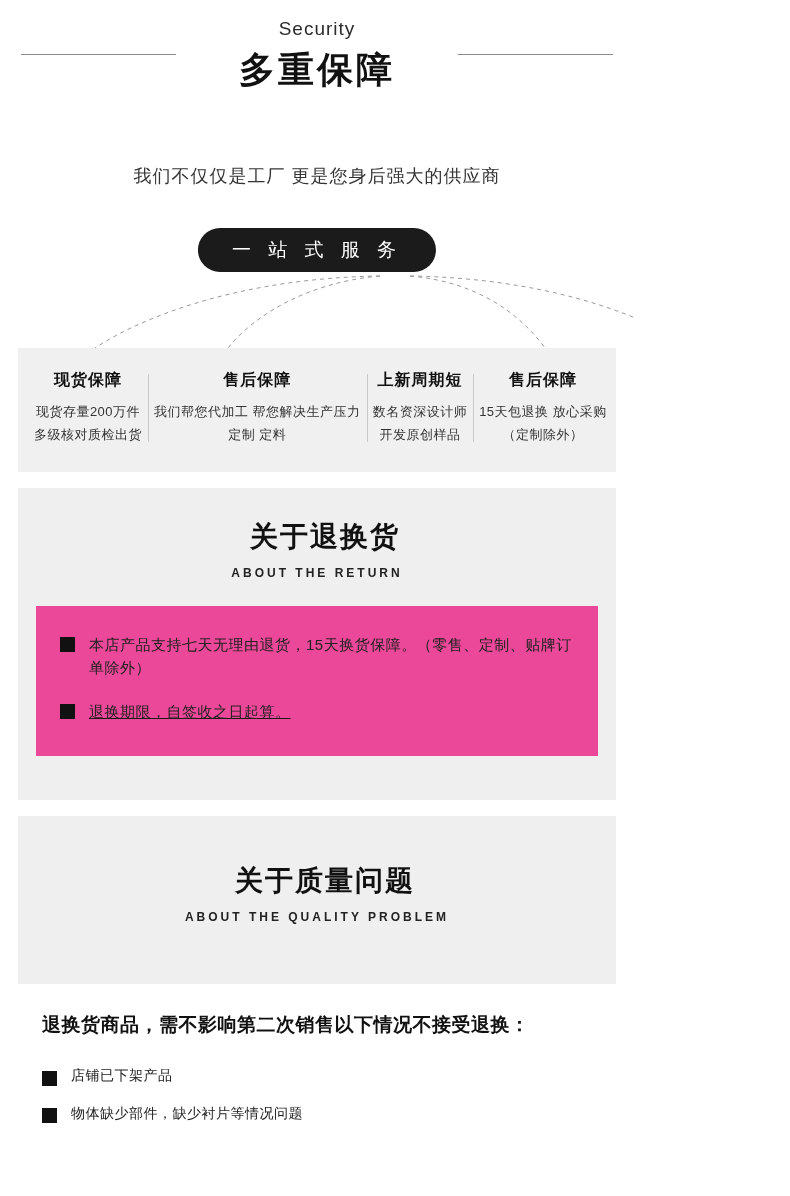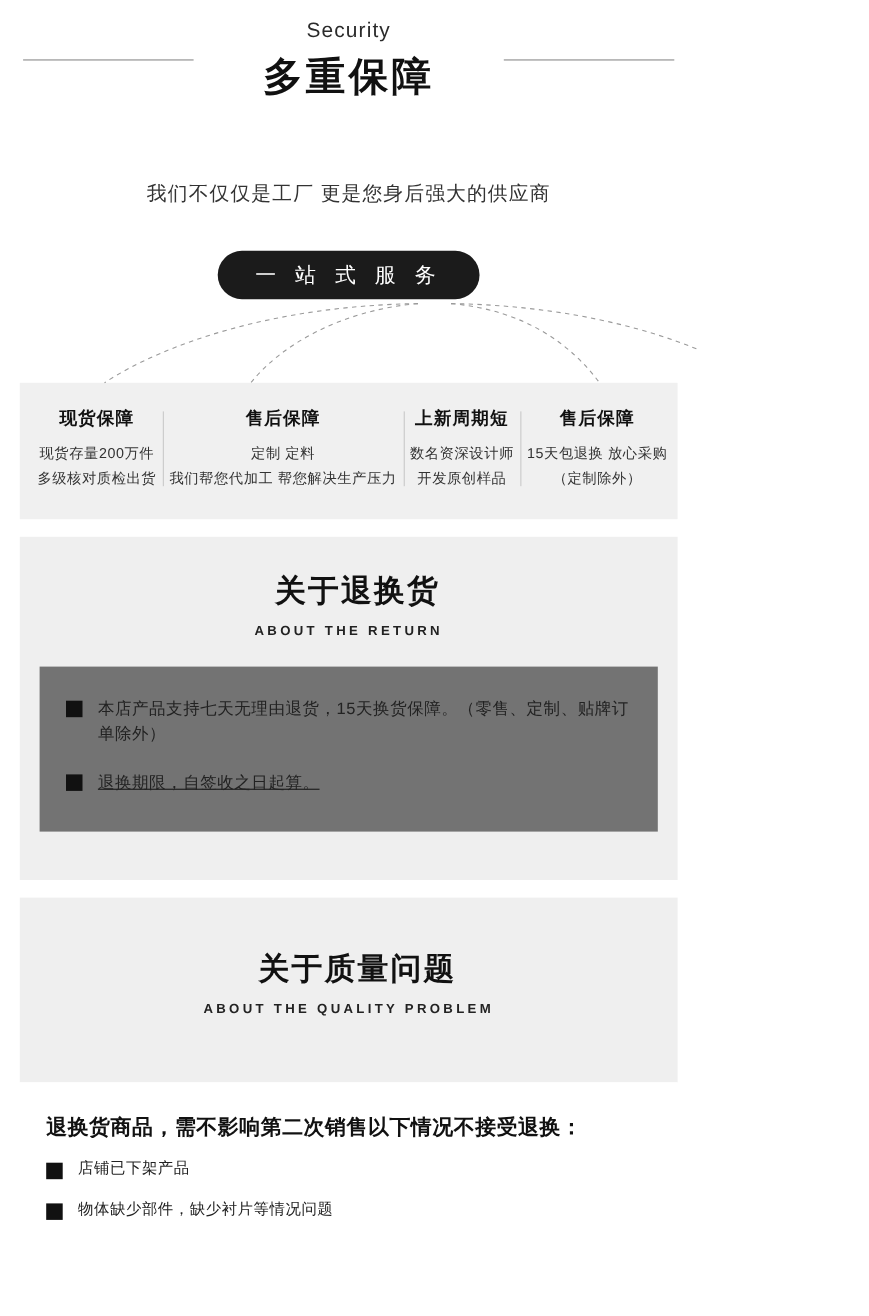--- a/index.html
+++ b/index.html
@@ -149,21 +149,21 @@
   }
   .section-title-en {
     text-align: center;
     font-size: 12px;
     font-weight: bold;
     letter-spacing: 3px;
     color: #222;
     margin-top: 10px;
   }
   .card {
-    background: #737373;
+    background: #ec4899;
     margin: 26px 18px 0 18px;
     padding: 28px 24px 28px 24px;
     min-height: 150px;
     box-sizing: border-box;
   }
   .bullet-row {
     display: flex;
     align-items: flex-start;
     margin-bottom: 22px;
   }
@@ -194,21 +194,21 @@
     background: #fff;
     margin: 0 18px;
     padding: 28px 24px 34px 24px;
     box-sizing: border-box;
   }
   .quality-lead {
     font-size: 19px;
     font-weight: bold;
     color: #111;
     letter-spacing: 0.5px;
-    margin-bottom: 14px;
+    margin-bottom: 28px;
   }
   .quality-row {
     display: flex;
     align-items: flex-end;
     margin-bottom: 18px;
   }
   .quality-row:last-child { margin-bottom: 0; }
   .quality-text {
     font-size: 14px;
     color: #222;
@@ -250,22 +250,22 @@
   <div class="features">
 
     <div class="feature">
       <div class="feature-title">现货保障</div>
       <div class="feature-line">现货存量200万件</div>
       <div class="feature-line">多级核对质检出货</div>
     </div>
 
     <div class="feature">
       <div class="feature-title">售后保障</div>
+      <div class="feature-line">我们帮您代加工 帮您解决生产压力</div>
       <div class="feature-line">定制 定料</div>
-      <div class="feature-line">我们帮您代加工 帮您解决生产压力</div>
     </div>
 
     <div class="feature">
       <div class="feature-title">上新周期短</div>
       <div class="feature-line">数名资深设计师</div>
       <div class="feature-line">开发原创样品</div>
     </div>
 
     <div class="feature">
       <div class="feature-title">售后保障</div>

